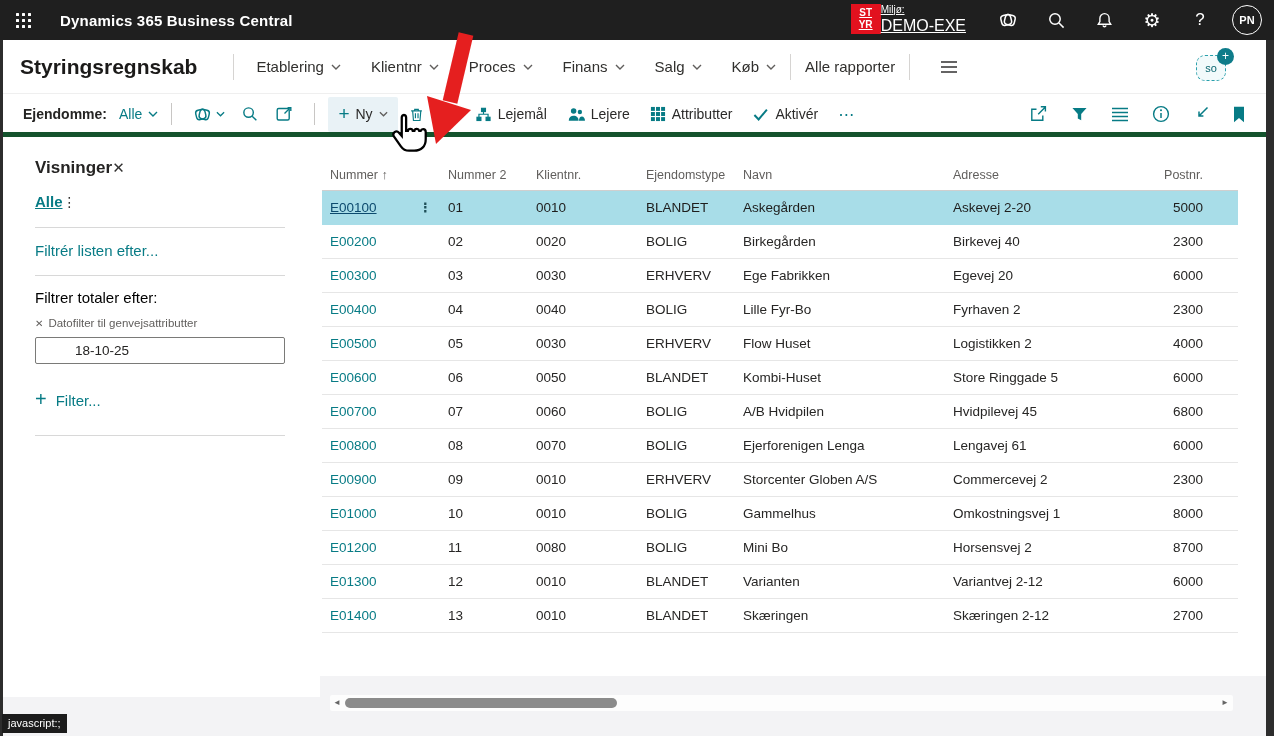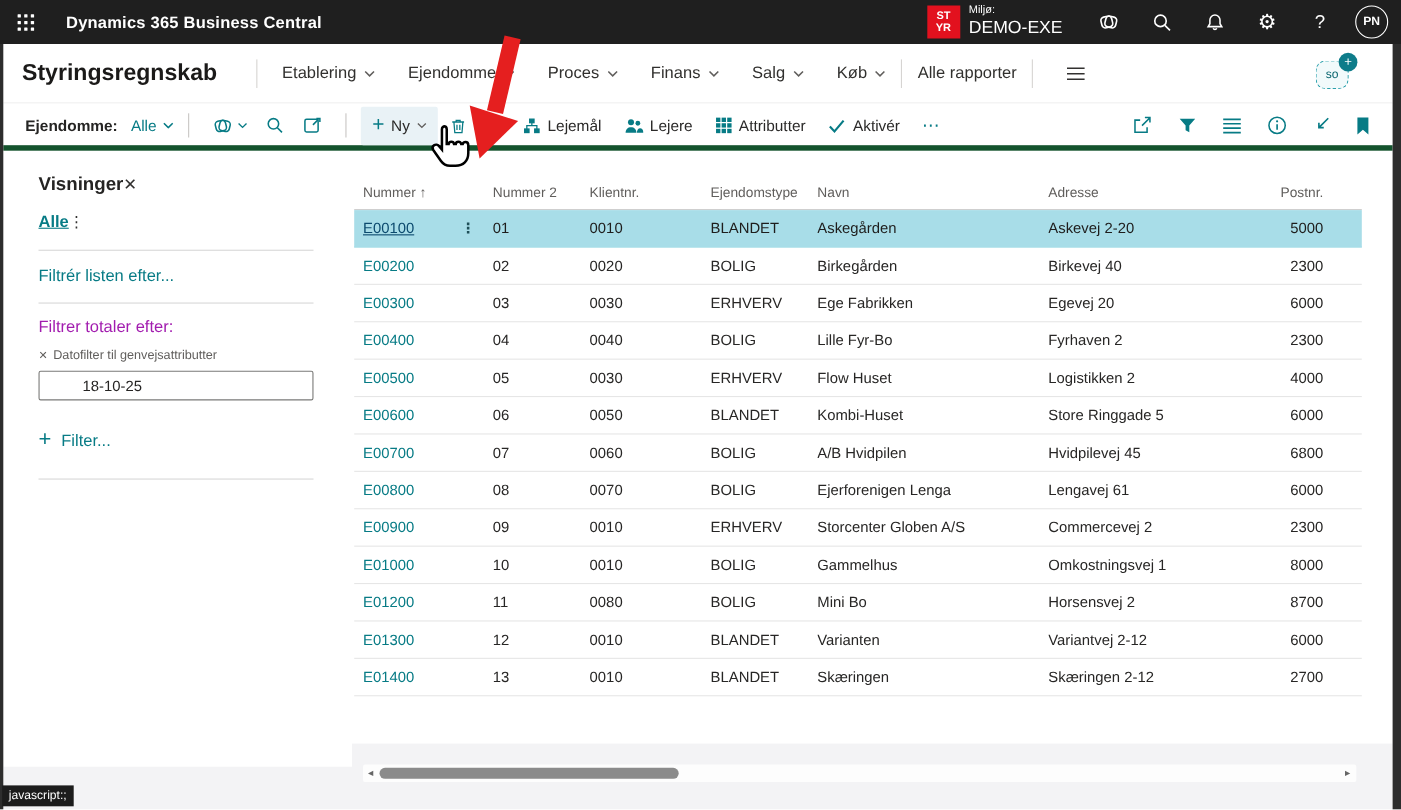--- a/index.html
+++ b/index.html
@@ -13,21 +13,21 @@
   body{font-family:"Liberation Sans","DejaVu Sans",sans-serif;background:#fff;position:relative;color:#272625;}
   .screen{position:absolute;inset:0;}
 
   
   .topbar{position:absolute;left:0;top:0;width:1274px;height:40px;background:var(--tbbg,#1f1f1f);display:flex;align-items:center;color:#fff;z-index:30;}
   .waffle{width:46px;height:40px;display:flex;align-items:center;justify-content:center;cursor:pointer;}
   .waffle-grid{display:grid;grid-template-columns:repeat(3,3px);grid-template-rows:repeat(3,3px);gap:3px;}
   .waffle-grid i{background:#fff;border-radius:.5px;}
   .app-title{font-size:15px;font-weight:700;margin-left:14px;letter-spacing:.2px;}
   .tb-right{margin-left:auto;display:flex;align-items:center;gap:0;padding-right:12px;}
-  .envbox{display:flex;align-items:center;gap:8px;margin-right:18px;cursor:pointer;}
+  .envbox{display:flex;align-items:flex-start;gap:0;margin-right:18px;cursor:pointer;text-decoration:underline;}
   .envlogo{width:30px;height:30px;background:var(--red,#e2111e);color:#fff;font-size:10px;font-weight:700;display:flex;flex-direction:column;align-items:center;justify-content:center;line-height:1.15;}
   .envtext{display:flex;flex-direction:column;line-height:1.25;}
   .envtext .l1{font-size:10px;}
   .envtext .l2{font-size:16px;}
   .tbicon{width:48px;height:40px;display:flex;align-items:center;justify-content:center;color:#fff;cursor:pointer;font-size:17px;}
   .tbicon svg{display:block;}
   .gearglyph{font-size:19px;}
   .helpglyph{font-size:17px;font-weight:400;}
   .avatar{width:30px;height:30px;border:1.5px solid #fff;border-radius:50%;display:flex;align-items:center;justify-content:center;font-size:11px;font-weight:700;margin-left:8px;cursor:pointer;}
 
@@ -61,21 +61,21 @@
 
   
   .filterpane{position:absolute;left:3px;top:137px;width:317px;height:560px;background:#fff;padding:21px 35px 0 32px;z-index:4;}
   .fp-row{display:flex;align-items:center;justify-content:flex-start;}
   .fp-title{font-size:17px;font-weight:700;color:#252423;}
   .fp-x{font-size:15px;color:#323130;cursor:pointer;}
   .fp-alle{font-size:15px;font-weight:700;color:var(--accent,#077b85);text-decoration:underline;cursor:pointer;}
   .fp-dots{color:#323130;cursor:pointer;font-size:14px;letter-spacing:1px;}
   .fp-hr{border:none;border-top:1px solid #d8d8d8;margin:0;}
   .fp-link{font-size:15px;color:var(--accent,#077b85);cursor:pointer;display:inline-block;}
-  .fp-sub{font-size:15px;color:#a21caf;}
+  .fp-sub{font-size:15px;color:#000000;}
   .fp-tag{font-size:11.5px;color:#605e5c;display:flex;align-items:center;gap:5px;cursor:pointer;}
   .fp-input{width:250px;height:27px;border:1px solid #7a7a78;border-radius:2px;font-size:13.5px;padding:0 8px;color:#252423;font-family:inherit;background:#fff;}
   .fp-filter{display:flex;align-items:center;gap:9px;color:var(--accent,#077b85);font-size:15px;cursor:pointer;}
   .fp-filter .plus{font-size:20px;}
 
   
   .tablearea{position:absolute;left:322px;top:137px;width:916px;background:#fff;z-index:3;}
   .thead{display:grid;grid-template-columns:118px 88px 110px 97px 210px 157px 93px 1fr;height:54px;align-items:end;padding:0 0 8px 8px;border-bottom:1px solid #cfcfcf;font-size:12.5px;color:#605e5c;}
   .thead .hc{cursor:pointer;white-space:nowrap;}
   .thead .c6{text-align:right;}
@@ -166,21 +166,21 @@
     <div class="pagetitle">Styringsregnskab</div>
     <div class="vdiv"></div>
     <div class="navitems">
       <div class="navitem">
           <span>Etablering</span>
           <svg class="chev" width="10" height="6" viewBox="0 0 10 6">
             <path d="M1 1l4 4 4-4"></path>
           </svg>
         </div>
       <div class="navitem">
-          <span>Ejendomme</span>
+          <span>Klientnr</span>
           <svg class="chev" width="10" height="6" viewBox="0 0 10 6">
             <path d="M1 1l4 4 4-4"></path>
           </svg>
         </div>
       <div class="navitem">
           <span>Proces</span>
           <svg class="chev" width="10" height="6" viewBox="0 0 10 6">
             <path d="M1 1l4 4 4-4"></path>
           </svg>
         </div>

